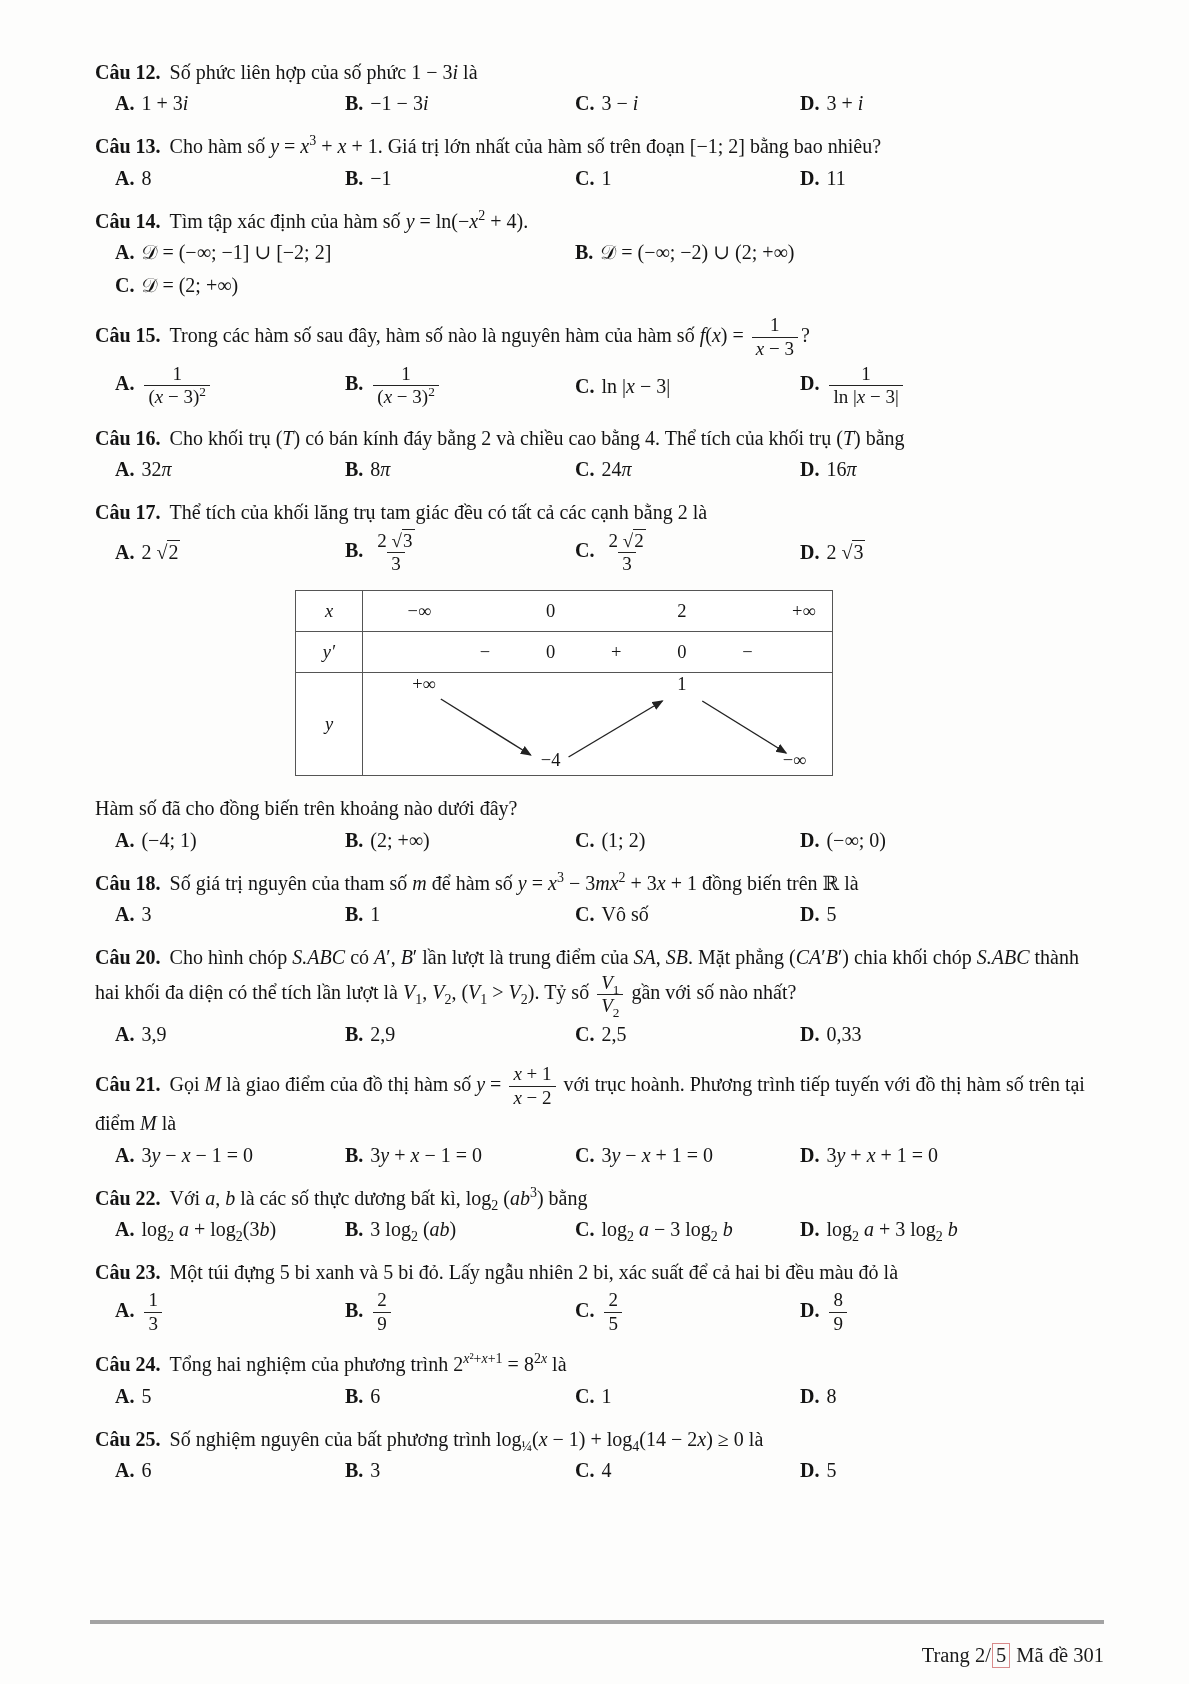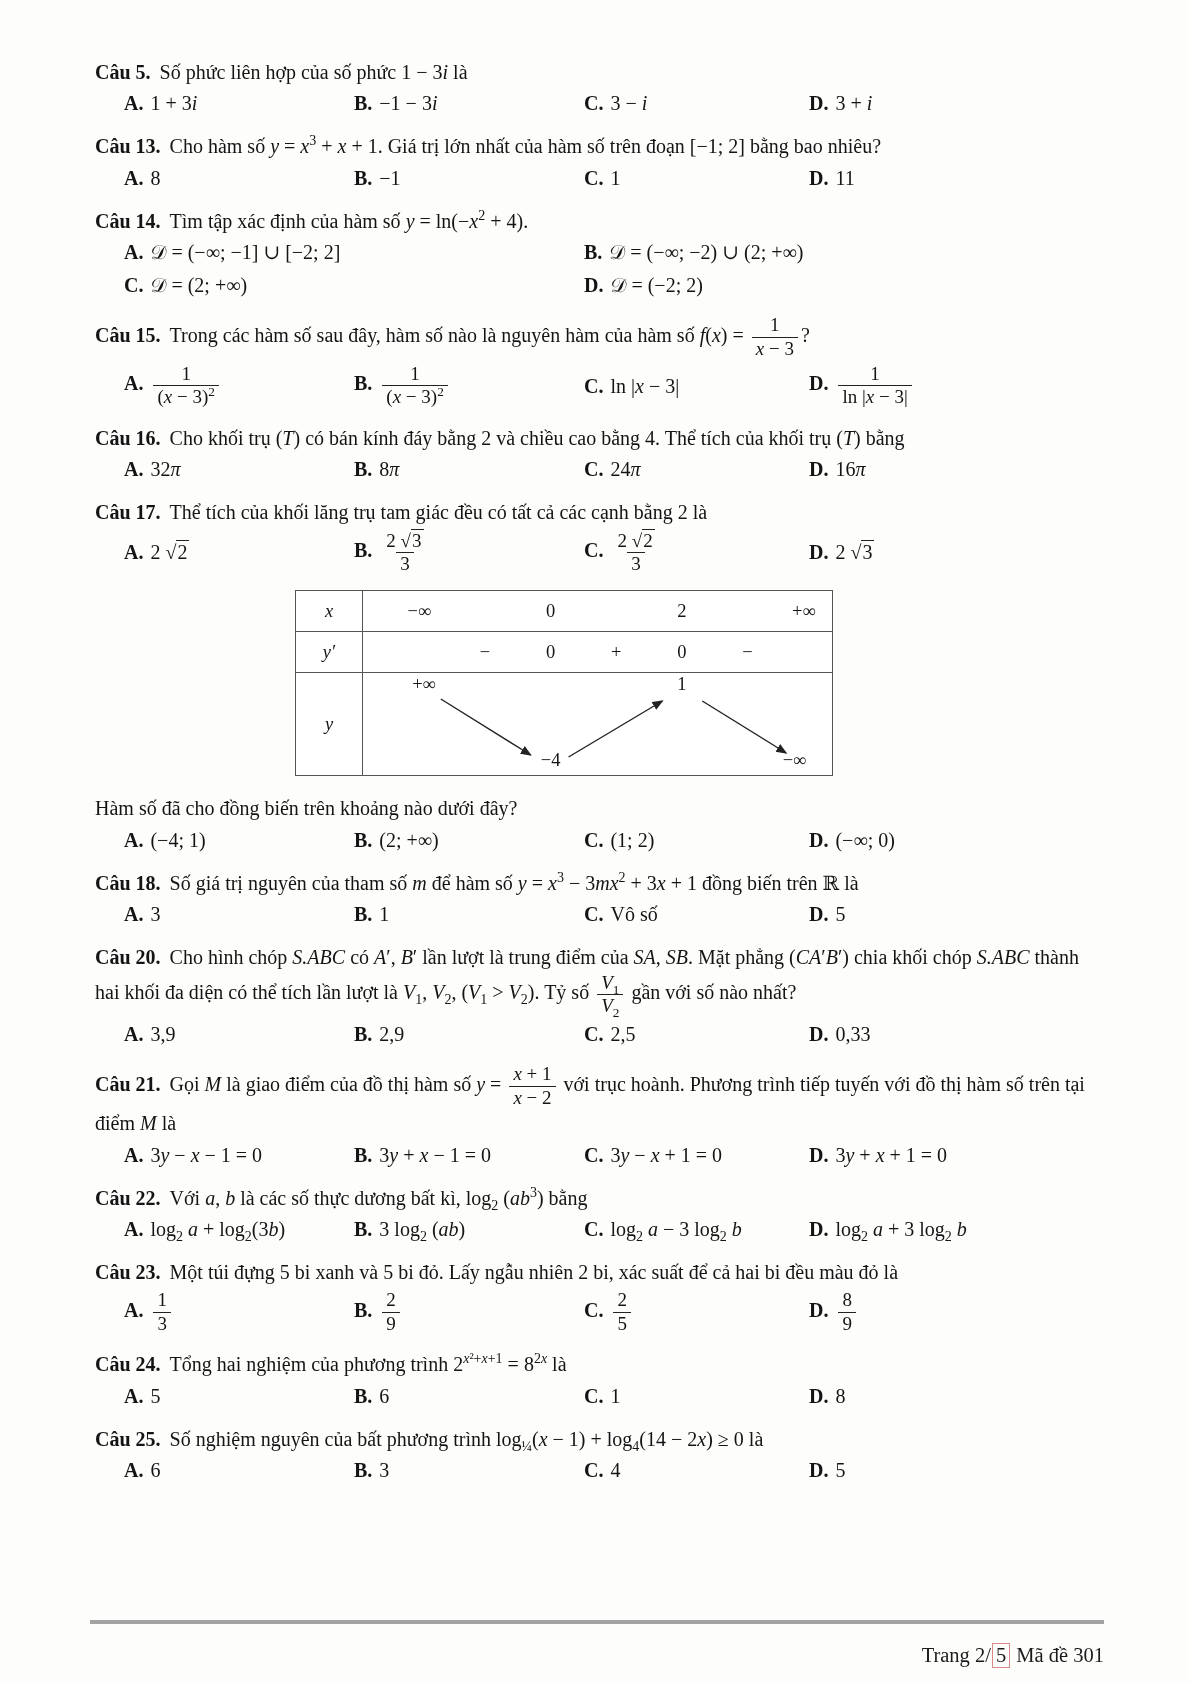--- a/index.html
+++ b/index.html
@@ -6,21 +6,21 @@
   body{
     width:1189px;height:1684px;position:relative;overflow:hidden;
     background:#fdfdfc;color:#141414;
     font-family:"Liberation Serif","DejaVu Serif",serif;
   }
   .page{position:absolute;left:95px;top:58px;width:1012px;}
   .q{margin-bottom:15px;}
   .q-stem{font-size:20px;line-height:1.42;}
   .q-label{font-weight:700;padding-right:9px;}
   .q-text2{font-size:20px;line-height:1.42;margin-top:14px;}
-  .opts{display:grid;grid-template-columns:230px 230px 225px 1fr;margin-left:29px;row-gap:5px;align-items:center;margin-top:3px;}
+  .opts{display:grid;grid-template-columns:230px 230px 225px 1fr;margin-left:20px;row-gap:5px;align-items:center;margin-top:3px;}
   .opts.two{grid-template-columns:460px 1fr;}
   .opt{font-size:20px;line-height:1.4;}
   .opt-key{font-weight:700;padding-right:7px;}
   sup{font-size:0.7em;line-height:0;}
   sub{font-size:0.7em;line-height:0;}
   .frac{display:inline-flex;flex-direction:column;align-items:center;vertical-align:middle;margin:0 3px;font-size:0.95em;line-height:1.18;text-align:center;}
   .frac .fnum{padding:0 4px;}
   .frac .fden{padding:0 4px;border-top:1.3px solid #222;}
   .sqrt{white-space:nowrap;}
   .sqrt .sarg{border-top:1.3px solid #222;padding:0 2px 0 1px;}
@@ -40,21 +40,21 @@
   
   .footer-rule{position:absolute;left:90px;width:1014px;top:1620px;height:4px;background:#a3a3a3;}
   .footer{position:absolute;top:1643px;left:90px;width:1014px;text-align:right;font-size:20.5px;color:#1a1a1a;}
   .pbox{display:inline-block;border:1.6px solid #d98b8b;padding:0 3px;margin:0 1px;line-height:1.1;}
 </style>
 </head>
 <body>
 
 <div class="page">
     <div class="q">
-      <div class="q-stem"><span class="q-label">Câu 5.</span><span class="q-text">Số phức liên hợp của số phức 1 − 3<i>i</i> là</span></div>
+      <div class="q-stem"><span class="q-label">Câu 12.</span><span class="q-text">Số phức liên hợp của số phức 1 − 3<i>i</i> là</span></div>
       <div class="opts">
         <div class="opt"><span class="opt-key">A.</span><span class="opt-val">1 + 3<i>i</i></span></div>
         <div class="opt"><span class="opt-key">B.</span><span class="opt-val">−1 − 3<i>i</i></span></div>
         <div class="opt"><span class="opt-key">C.</span><span class="opt-val">3 − <i>i</i></span></div>
         <div class="opt"><span class="opt-key">D.</span><span class="opt-val">3 + <i>i</i></span></div>
       </div>
     </div>
     <div class="q">
       <div class="q-stem"><span class="q-label">Câu 13.</span><span class="q-text">Cho hàm số <i>y</i> = <i>x</i><sup>3</sup> + <i>x</i> + 1. Giá trị lớn nhất của hàm số trên đoạn [−1; 2] bằng bao nhiêu?</span></div>
       <div class="opts">
@@ -63,21 +63,20 @@
         <div class="opt"><span class="opt-key">C.</span><span class="opt-val">1</span></div>
         <div class="opt"><span class="opt-key">D.</span><span class="opt-val">11</span></div>
       </div>
     </div>
     <div class="q">
       <div class="q-stem"><span class="q-label">Câu 14.</span><span class="q-text">Tìm tập xác định của hàm số <i>y</i> = ln(−<i>x</i><sup>2</sup> + 4).</span></div>
       <div class="opts two">
         <div class="opt"><span class="opt-key">A.</span><span class="opt-val">𝒟 = (−∞; −1] ∪ [−2; 2]</span></div>
         <div class="opt"><span class="opt-key">B.</span><span class="opt-val">𝒟 = (−∞; −2) ∪ (2; +∞)</span></div>
         <div class="opt"><span class="opt-key">C.</span><span class="opt-val">𝒟 = (2; +∞)</span></div>
-        <div class="opt"><span class="opt-key">D.</span><span class="opt-val">𝒟 = (−2; 2)</span></div>
       </div>
     </div>
     <div class="q">
       <div class="q-stem"><span class="q-label">Câu 15.</span><span class="q-text">Trong các hàm số sau đây, hàm số nào là nguyên hàm của hàm số <i>f</i>(<i>x</i>) = <span class="frac">
             <span class="fnum">1</span>
             <span class="fden"><i>x</i> − 3</span>
           </span>?</span></div>
       <div class="opts">
         <div class="opt"><span class="opt-key">A.</span><span class="opt-val"><span class="frac">
               <span class="fnum">1</span>

